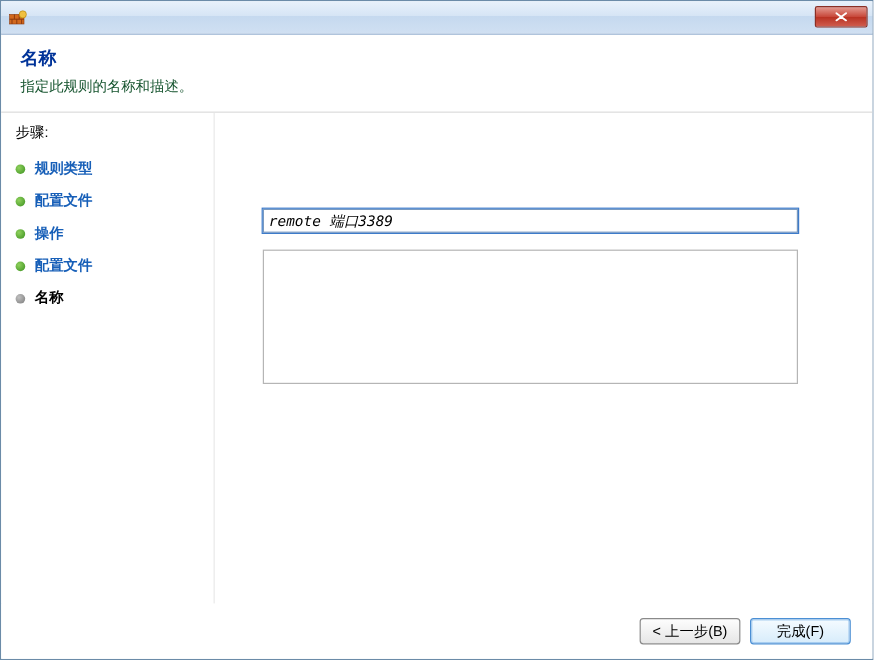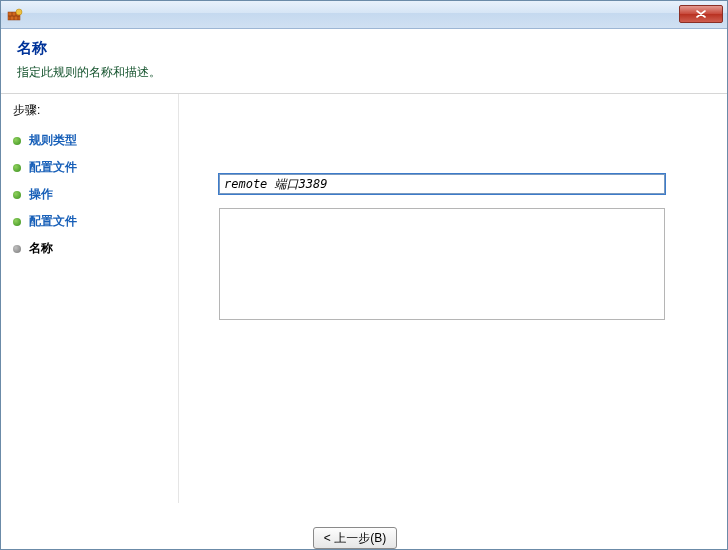--- a/index.html
+++ b/index.html
@@ -143,21 +143,20 @@
       resize: none;
     }
     .footer {
       height: 46px;
       display: flex;
       align-items: center;
       justify-content: flex-end;
       padding-right: 18px;
       gap: 8px;
       background: #fff;
-      flex-direction: column;
     }
     .btn {
       min-width: 84px;
       height: 22px;
       border: 1px solid #8a8a8a;
       border-radius: 3px;
       background: linear-gradient(to bottom, #fdfdfd, #e6e6e6);
       font-size: 12px;
       font-family: inherit;
       cursor: pointer;
@@ -228,15 +227,16 @@
 
     <div class="content">
       <input type="text" class="name-input" value="remote 端口3389" style="">
       <textarea class="desc-textarea" style=""></textarea>
     </div>
 
   </div>
 
   <div class="footer">
     <button class="btn">&lt; 上一步(B)</button>
+    <button class="btn default">完成(F)</button>
   </div>
 
 </div>
 
 </body></html>

